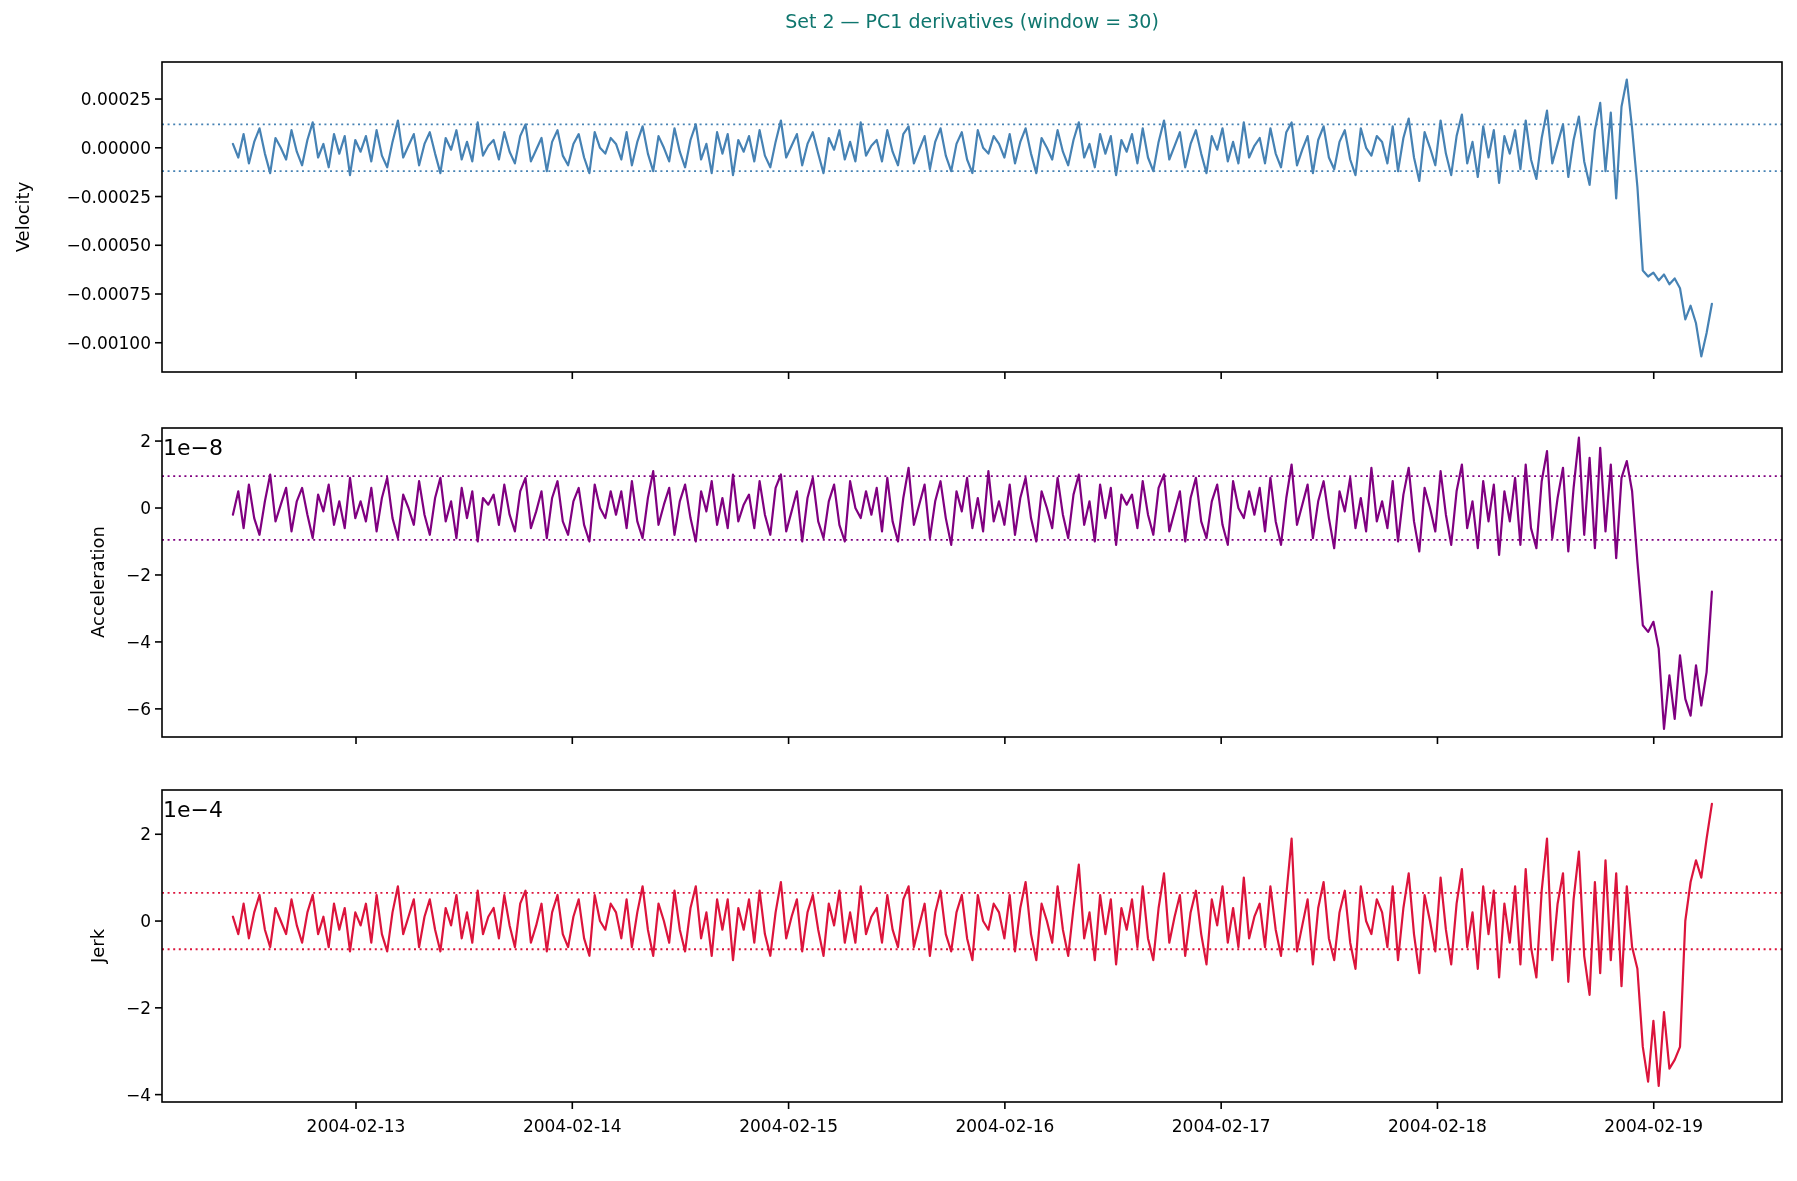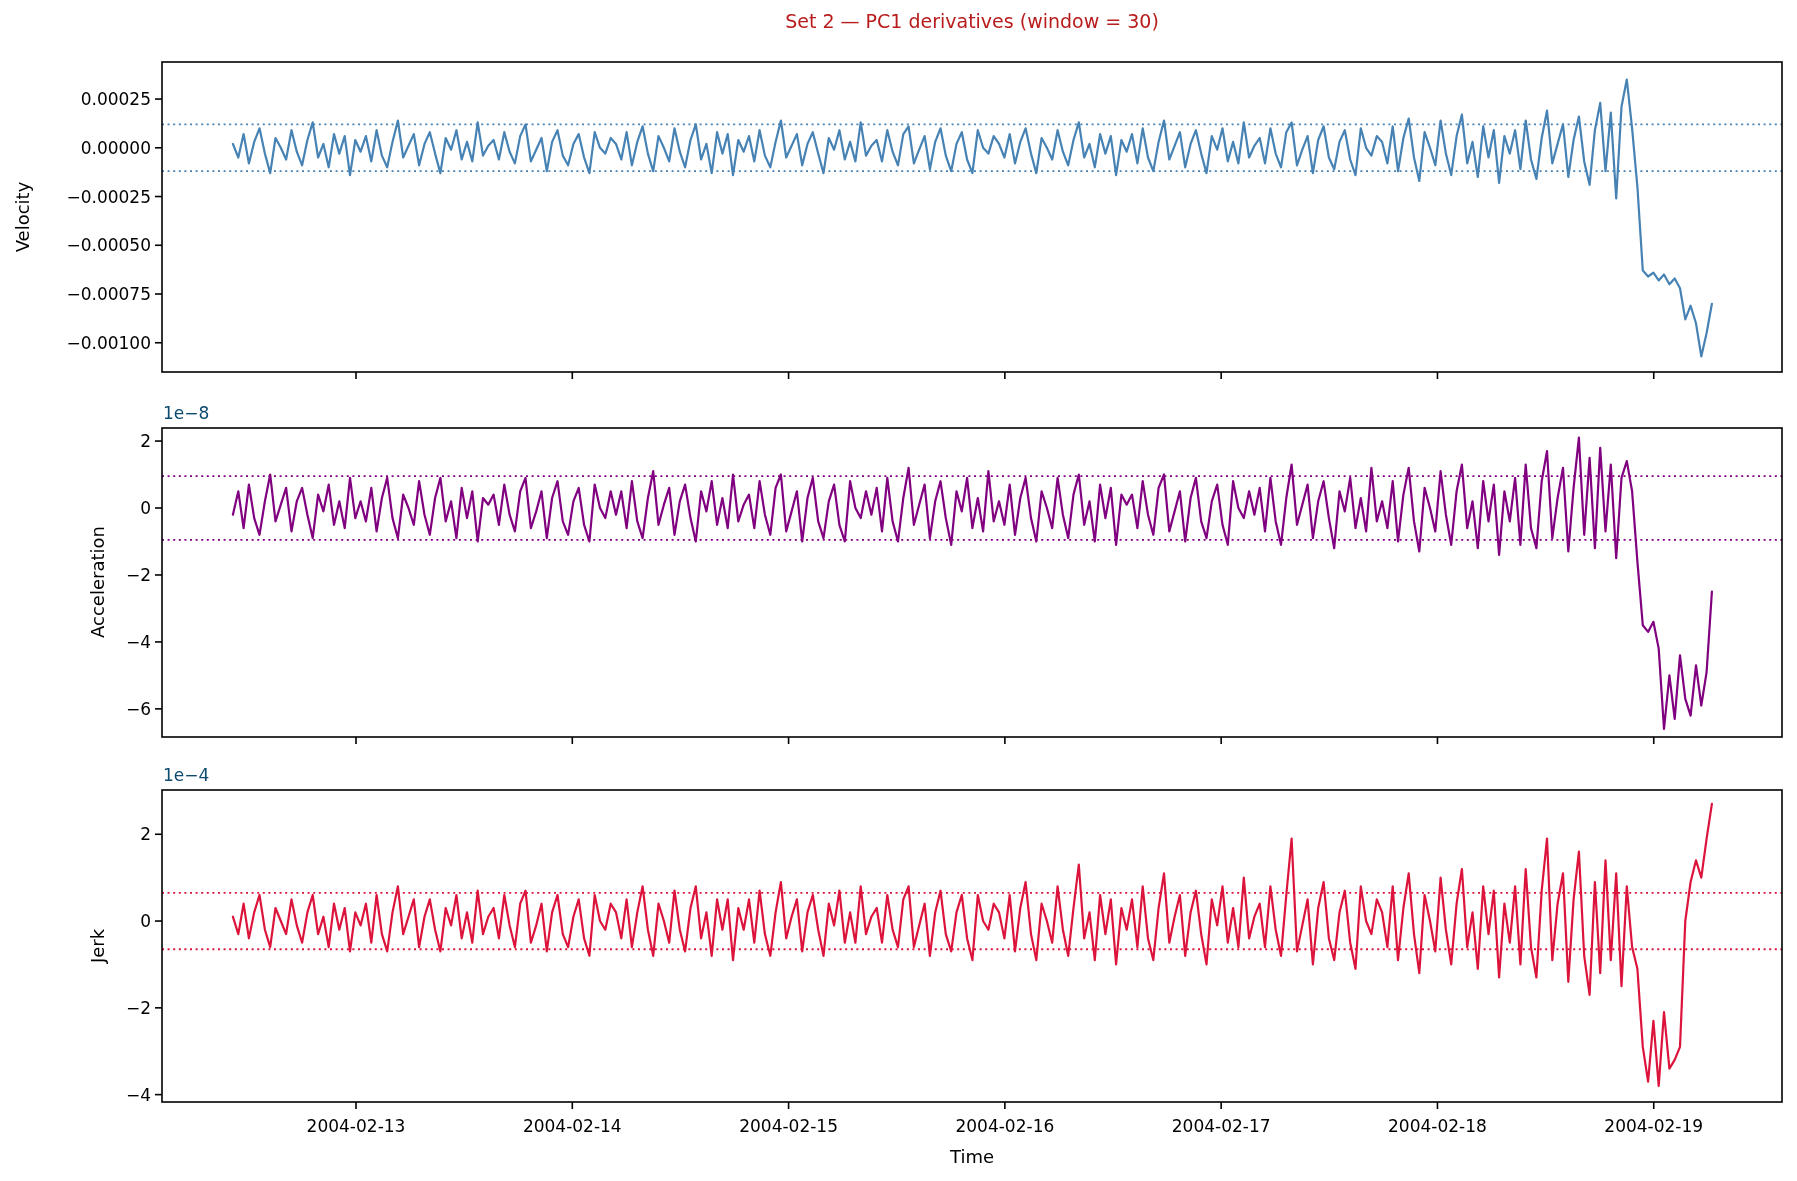--- a/index.html
+++ b/index.html
@@ -6,49 +6,48 @@
   .figure{
     position:relative;
     width:1797px;height:1181px;
     background:#ffffff;
     font-family:"DejaVu Sans","Liberation Sans",sans-serif;
     color:#000;
     overflow:hidden;
   }
   .fig-title{
     position:absolute;left:162px;width:1620px;top:10px;
-    text-align:center;font-size:19px;color:#b91c1c;
+    text-align:center;font-size:19px;color:#0f766e;
   }
   .ylabel{
     position:absolute;font-size:18px;color:#000;white-space:nowrap;
     transform:translate(-50%,-50%) rotate(-90deg);
   }
   .offset-text{
-    position:absolute;left:163px;font-size:17px;color:#0c4a6e;
+    position:absolute;left:163px;font-size:22px;color:#000000;margin-top:32px;
   }
   .xlabel{
     position:absolute;left:162px;width:1620px;top:1146px;
     text-align:center;font-size:18px;color:#000;
   }
   svg text{font-family:"DejaVu Sans","Liberation Sans",sans-serif;}
 </style>
 </head>
 <body>
 
 <div class="figure">
   <div class="fig-title">Set 2 — PC1 derivatives (window = 30)</div>
 
   <div class="ylabel" style="left:22px;top:217px;">Velocity</div>
   <div class="ylabel" style="left:97px;top:582px;">Acceleration</div>
   <div class="ylabel" style="left:97px;top:946px;">Jerk</div>
 
   <div class="offset-text" style="top:403px;">1e−8</div>
   <div class="offset-text" style="top:765px;">1e−4</div>
 
-  <div class="xlabel">Time</div>
 
   <svg id="plot-svg" width="1797" height="1181" viewBox="0 0 1797 1181" style="position:absolute;left:0;top:0;">
       <line x1="162" x2="1782" y1="124.38993710691824" y2="124.38993710691824" stroke="#4682b4" stroke-width="1.8" stroke-dasharray="2 3.6"></line>
       <line x1="162" x2="1782" y1="171.18238993710693" y2="171.18238993710693" stroke="#4682b4" stroke-width="1.8" stroke-dasharray="2 3.6"></line>
       <path d="M232.9 143.9L238.3 157.5L243.6 134.1L248.9 163.4L254.2 141.9L259.5 128.3L264.9 153.6L270.2 173.1L275.5 138.0L280.8 147.8L286.1 159.5L291.5 130.2L296.8 151.7L302.1 165.3L307.4 140.0L312.7 122.4L318.1 157.5L323.4 143.9L328.7 167.3L334.0 134.1L339.3 153.6L344.7 136.1L350.0 175.1L355.3 140.0L360.6 151.7L365.9 136.1L371.3 161.4L376.6 130.2L381.9 155.6L387.2 167.3L392.5 141.9L397.9 120.5L403.2 157.5L408.5 145.8L413.8 134.1L419.1 165.3L424.5 143.9L429.8 132.2L435.1 153.6L440.4 173.1L445.7 138.0L451.1 149.7L456.4 130.2L461.7 159.5L467.0 141.9L472.3 161.4L477.7 122.4L483.0 155.6L488.3 145.8L493.6 140.0L498.9 159.5L504.3 132.2L509.6 151.7L514.9 163.4L520.2 136.1L525.5 124.4L530.9 161.4L536.2 149.7L541.5 138.0L546.8 171.2L552.1 141.9L557.5 130.2L562.8 155.6L568.1 165.3L573.4 143.9L578.7 134.1L584.1 157.5L589.4 173.1L594.7 132.2L600.0 147.8L605.3 153.6L610.7 138.0L616.0 143.9L621.3 159.5L626.6 132.2L631.9 165.3L637.3 141.9L642.6 126.3L647.9 153.6L653.2 171.2L658.5 136.1L663.9 147.8L669.2 161.4L674.5 128.3L679.8 151.7L685.1 167.3L690.5 140.0L695.8 124.4L701.1 159.5L706.4 143.9L711.7 173.1L717.1 132.2L722.4 153.6L727.7 134.1L733.0 175.1L738.3 140.0L743.7 151.7L749.0 136.1L754.3 161.4L759.6 130.2L764.9 155.6L770.3 167.3L775.6 141.9L780.9 120.5L786.2 157.5L791.6 145.8L796.9 134.1L802.2 165.3L807.5 143.9L812.8 132.2L818.2 153.6L823.5 173.1L828.8 138.0L834.1 149.7L839.4 130.2L844.8 159.5L850.1 141.9L855.4 161.4L860.7 122.4L866.0 155.6L871.4 145.8L876.7 140.0L882.0 161.4L887.3 130.2L892.6 151.7L898.0 165.3L903.3 134.1L908.6 126.3L913.9 163.4L919.2 149.7L924.6 136.1L929.9 169.2L935.2 141.9L940.5 128.3L945.8 155.6L951.2 171.2L956.5 143.9L961.8 132.2L967.1 159.5L972.4 173.1L977.8 130.2L983.1 147.8L988.4 153.6L993.7 136.1L999.0 143.9L1004.4 157.5L1009.7 134.1L1015.0 163.4L1020.3 141.9L1025.6 128.3L1031.0 153.6L1036.3 173.1L1041.6 138.0L1046.9 147.8L1052.2 159.5L1057.6 130.2L1062.9 151.7L1068.2 165.3L1073.5 140.0L1078.8 122.4L1084.2 157.5L1089.5 143.9L1094.8 167.3L1100.1 134.1L1105.4 153.6L1110.8 136.1L1116.1 175.1L1121.4 140.0L1126.7 151.7L1132.0 134.1L1137.4 163.4L1142.7 128.3L1148.0 157.5L1153.3 171.2L1158.6 141.9L1164.0 120.5L1169.3 159.5L1174.6 145.8L1179.9 132.2L1185.2 167.3L1190.6 143.9L1195.9 130.2L1201.2 153.6L1206.5 173.1L1211.8 136.1L1217.2 149.7L1222.5 128.3L1227.8 161.4L1233.1 141.9L1238.4 163.4L1243.8 122.4L1249.1 157.5L1254.4 145.8L1259.7 138.0L1265.0 163.4L1270.4 128.3L1275.7 153.6L1281.0 167.3L1286.3 132.2L1291.6 122.4L1297.0 165.3L1302.3 149.7L1307.6 136.1L1312.9 173.1L1318.2 140.0L1323.6 126.3L1328.9 157.5L1334.2 169.2L1339.5 141.9L1344.8 130.2L1350.2 159.5L1355.5 175.1L1360.8 128.3L1366.1 147.8L1371.4 155.6L1376.8 136.1L1382.1 141.9L1387.4 163.4L1392.7 126.3L1398.0 171.2L1403.4 138.0L1408.7 118.5L1414.0 157.5L1419.3 180.9L1424.6 132.2L1430.0 147.8L1435.3 165.3L1440.6 120.5L1445.9 153.6L1451.2 175.1L1456.6 136.1L1461.9 114.6L1467.2 163.4L1472.5 141.9L1477.8 177.0L1483.2 126.3L1488.5 157.5L1493.8 130.2L1499.1 182.9L1504.4 136.1L1509.8 153.6L1515.1 130.2L1520.4 169.2L1525.7 120.5L1531.0 159.5L1536.4 179.0L1541.7 138.0L1547.0 110.7L1552.3 163.4L1557.6 143.9L1563.0 124.4L1568.3 177.0L1573.6 140.0L1578.9 116.6L1584.2 161.4L1589.6 184.8L1594.9 130.2L1600.2 102.9L1605.5 171.2L1610.8 112.7L1616.2 198.5L1621.5 106.8L1626.8 79.5L1632.1 128.3L1637.4 186.8L1642.8 270.6L1648.1 276.5L1653.4 272.6L1658.7 280.4L1664.0 274.5L1669.4 284.3L1674.7 278.4L1680.0 288.2L1685.3 319.4L1690.6 305.7L1696.0 323.3L1701.3 356.4L1706.6 333.0L1711.9 303.8" fill="none" stroke="#4682b4" stroke-width="2.2" stroke-linejoin="round" stroke-linecap="round"></path>
       <rect x="162" y="62" width="1620" height="310" fill="none" stroke="#000" stroke-width="1.6"></rect>
       <line x1="356.01068090787714" x2="356.01068090787714" y1="372" y2="379" stroke="#000" stroke-width="1.6"></line>
       <line x1="572.2990654205607" x2="572.2990654205607" y1="372" y2="379" stroke="#000" stroke-width="1.6"></line>
       <line x1="788.5874499332443" x2="788.5874499332443" y1="372" y2="379" stroke="#000" stroke-width="1.6"></line>
       <line x1="1004.8758344459278" x2="1004.8758344459278" y1="372" y2="379" stroke="#000" stroke-width="1.6"></line>

